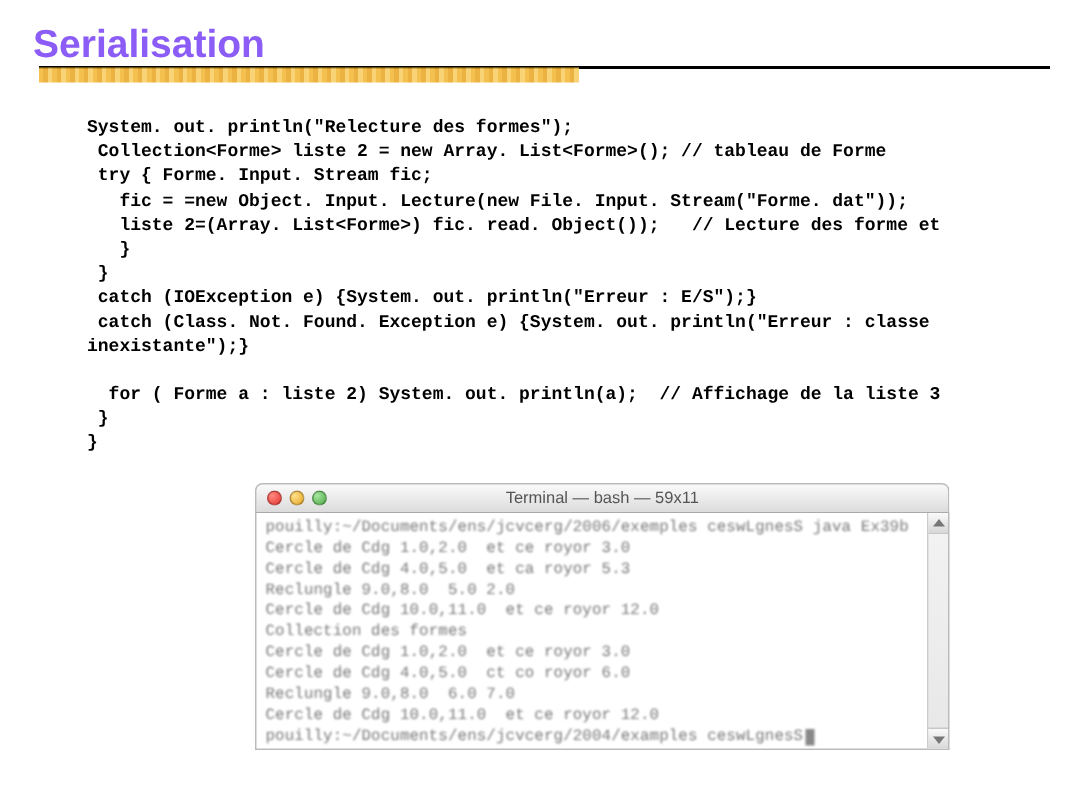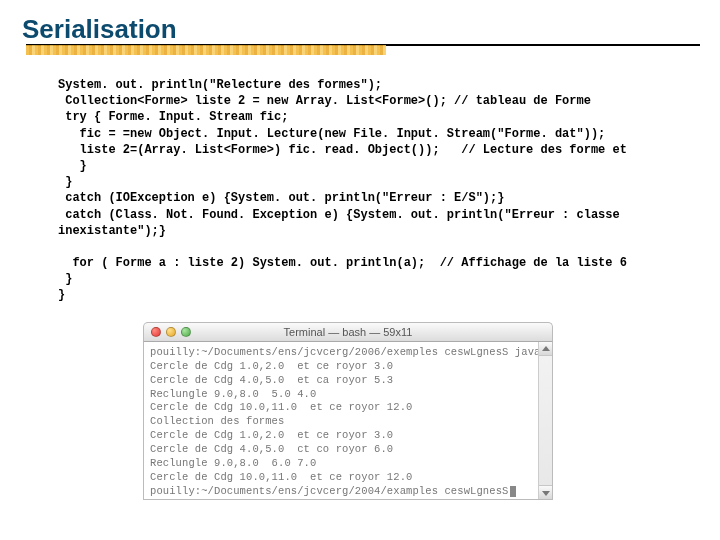--- a/index.html
+++ b/index.html
@@ -7,21 +7,21 @@
     width: 720px;
     height: 540px;
     background: #fff;
     font-family: Arial, Helvetica, sans-serif;
     position: relative;
     overflow: hidden;
   }
   .title {
     font-size: 26px;
     font-weight: bold;
-    color: #0c4a6e;
+    color: #8b5cf6;
     padding: 14px 0 0 22px;
     position: relative;
     z-index: 2;
   }
   .underline-decor {
     position: absolute;
     top: 44px;
     left: 26px;
     right: 20px;
     height: 14px;
@@ -50,23 +50,23 @@
     font-family: "Courier New", Courier, monospace;
     font-size: 12px;
     font-weight: bold;
     line-height: 1.35;
     white-space: pre;
     color: #000;
     padding: 32px 0 0 58px;
   }
   .terminal-wrap {
     position: absolute;
-    left: 143px;
+    left: 170px;
     top: 322px;
-    width: 410px;
+    width: 463px;
   }
   .terminal-titlebar {
     height: 20px;
     background: linear-gradient(#fafafa, #dcdcdc);
     border: 1px solid #bbb;
     border-bottom: 1px solid #aaa;
     border-radius: 5px 5px 0 0;
     display: flex;
     align-items: center;
     position: relative;
@@ -149,38 +149,38 @@
 <span> Collection&lt;Forme&gt; liste 2 = new Array. List&lt;Forme&gt;(); // tableau de Forme</span>
 <span> try { Forme. Input. Stream fic;</span>
 <span>   fic = =new Object. Input. Lecture(new File. Input. Stream("Forme. dat"));</span>
 <span>   liste 2=(Array. List&lt;Forme&gt;) fic. read. Object());   // Lecture des forme et</span>
 <span>   }</span>
 <span> }</span>
 <span> catch (IOException e) {System. out. println("Erreur : E/S");}</span>
 <span> catch (Class. Not. Found. Exception e) {System. out. println("Erreur : classe</span>
 <span>inexistante");}</span>
 <span></span>
-<span>  for ( Forme a : liste 2) System. out. println(a);  // Affichage de la liste 6</span>
+<span>  for ( Forme a : liste 2) System. out. println(a);  // Affichage de la liste 3</span>
 <span> }</span>
 <span>}</span></div>
 
 <div class="terminal-wrap">
   <div class="terminal-titlebar">
     <div class="traffic">
       <div class="dot red"></div>
       <div class="dot yellow"></div>
       <div class="dot green"></div>
     </div>
     <div class="term-title">Terminal — bash — 59x11</div>
   </div>
   <div class="terminal-body">
     <div class="terminal-text"><span>pouilly:~/Documents/ens/jcvcerg/2006/exemples ceswLgnesS java Ex39b</span>
 <span>Cercle de Cdg 1.0,2.0  et ce royor 3.0</span>
 <span>Cercle de Cdg 4.0,5.0  et ca royor 5.3</span>
-<span>Reclungle 9.0,8.0  5.0 4.0</span>
+<span>Reclungle 9.0,8.0  5.0 2.0</span>
 <span>Cercle de Cdg 10.0,11.0  et ce royor 12.0</span>
 <span>Collection des formes</span>
 <span>Cercle de Cdg 1.0,2.0  et ce royor 3.0</span>
 <span>Cercle de Cdg 4.0,5.0  ct co royor 6.0</span>
 <span>Reclungle 9.0,8.0  6.0 7.0</span>
 <span>Cercle de Cdg 10.0,11.0  et ce royor 12.0</span>
 <span>pouilly:~/Documents/ens/jcvcerg/2004/examples ceswLgnesS</span><span class="cursor-block"></span></div>
     <div class="scrollbar">
       <div class="sb-btn">
           <div class="sb-arr up"></div>

